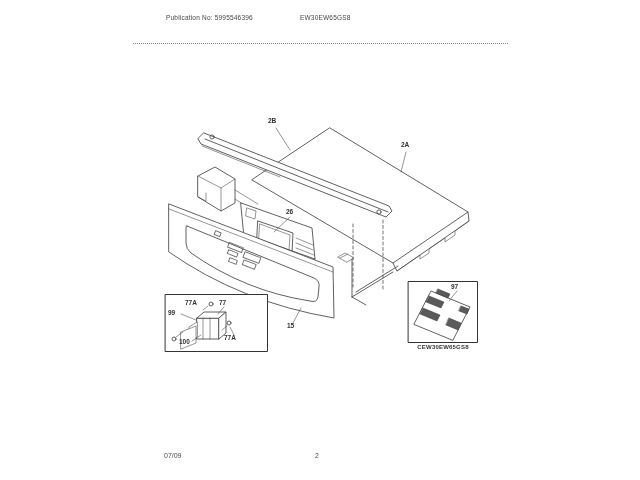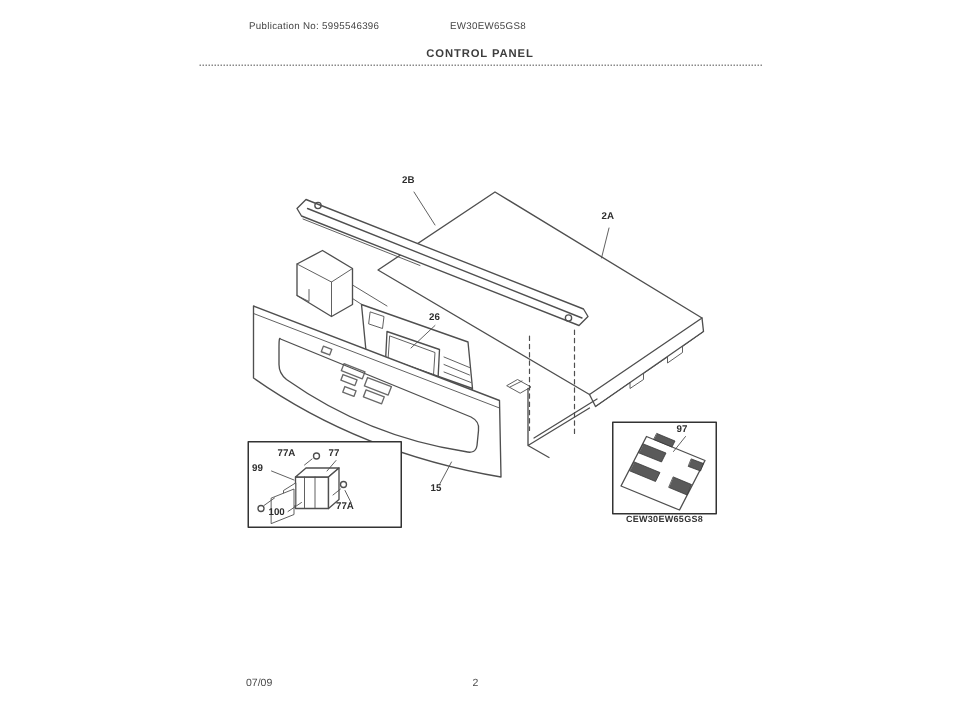--- a/index.html
+++ b/index.html
@@ -23,21 +23,20 @@
   .dash{stroke-dasharray:3 2.5;stroke-width:.8;}
   .smudge{fill:#8d8d8d;stroke:none;opacity:.85;}
 </style>
 </head>
 <body>
 
 <div id="page">
 
   <span class="hdr" style="left:166px;top:14px;">Publication No: 5995546396</span>
   <span class="hdr" style="left:300px;top:14px;">EW30EW65GS8</span>
-  <div class="title">CONTROL PANEL</div>
   <div class="rule"></div>
 
   <svg width="640" height="480" viewBox="0 0 640 480">
 
     <g>
       <path class="solid" d="M330,128 L468,212 L393,263 L252,180 Z"></path>
       <path d="M468,212 L469,221 L397,271 L393,263"></path>
       <path class="thin" d="M469,221 L455,231 L455,235 L445,242 L445,238 L429,249 L429,253 L420,259 L420,255 L397,271"></path>
       <path d="M393,272 L352,297 M352,259 L352,297 M352,297 L366,305 M398,266 L356,292"></path>
       <path class="thin" d="M338,257 l7,-4 l9,5 l-7,4 Z M340,258 l8,-4"></path>

